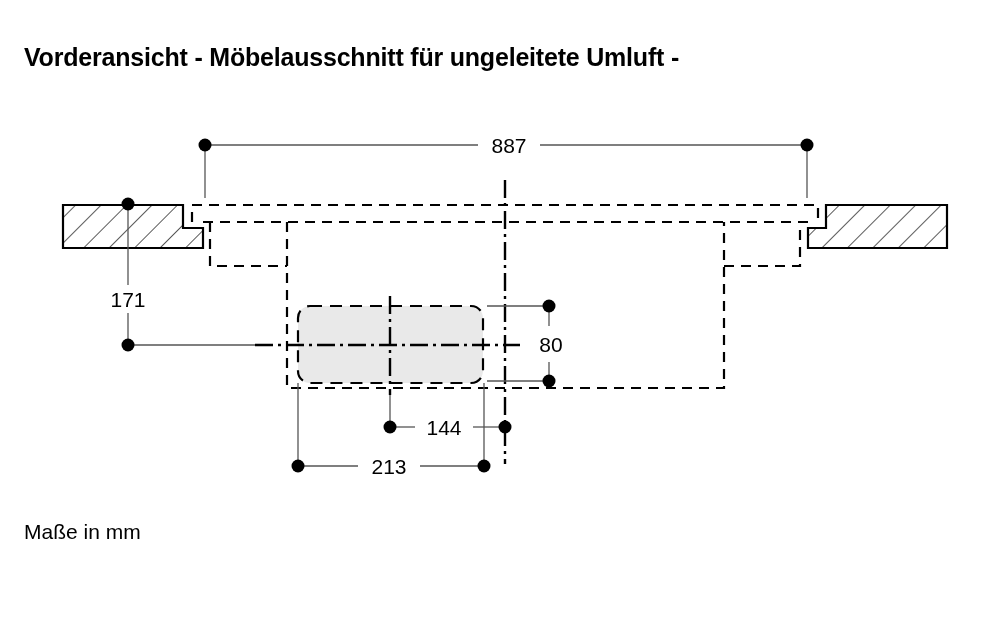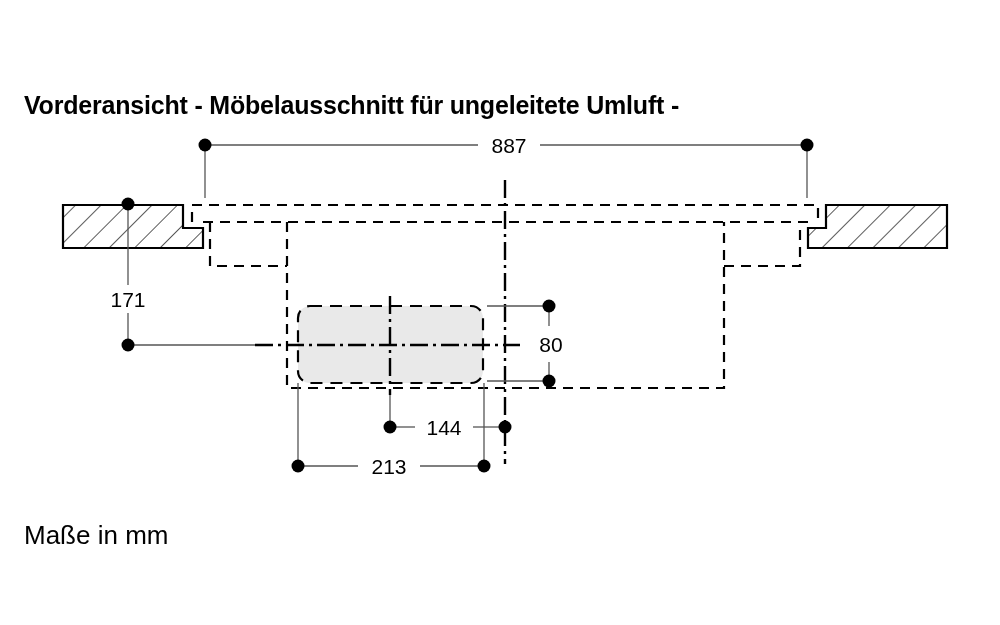--- a/index.html
+++ b/index.html
@@ -1,19 +1,19 @@
 <!DOCTYPE html>
 <html><head>
   <meta charset="utf-8">
   <style>
     html, body { margin: 0; padding: 0; background: #ffffff; }
     body { width: 1000px; height: 625px; position: relative; overflow: hidden; font-family: "Liberation Sans", sans-serif; color: #000; }
     .title { position: absolute; left: 24px; top: 40px; font-size: 25px; font-weight: bold; line-height: 35px; letter-spacing: -0.2px; margin: 0; }
-    .title span { display: block; margin-top: 48px; }
-    .units { position: absolute; left: 24px; top: 520px; font-size: 26px; }
+    .title span { display: block; }
+    .units { position: absolute; left: 24px; top: 520px; font-size: 21px; }
     svg { position: absolute; left: 0; top: 0; }
     .dimtext { font-family: "Liberation Sans", sans-serif; font-size: 21px; fill: #000; }
   </style>
 </head>
 <body>
 
 <h1 class="title">
   <span>Vorderansicht - Möbelausschnitt für ungeleitete Umluft -</span>
 </h1>
 

